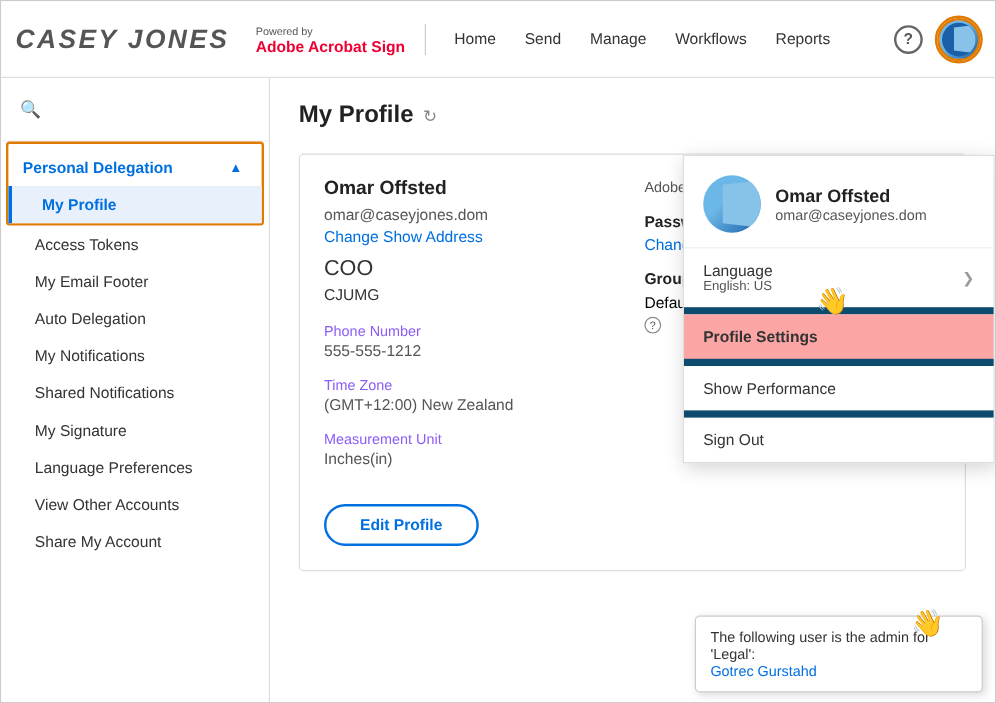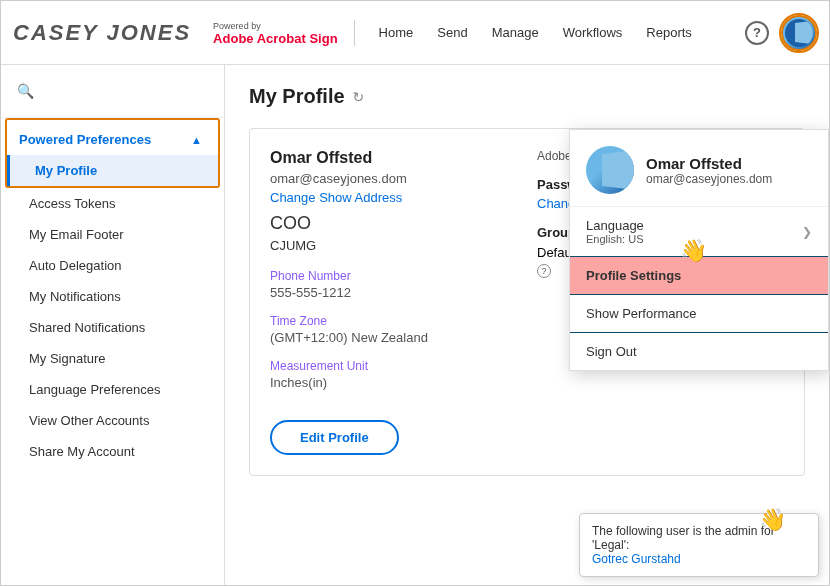--- a/index.html
+++ b/index.html
@@ -334,21 +334,21 @@
       color: #555;
     }
     .dropdown-menu-item {
       padding: 11px 16px;
       font-size: 13px;
       color: #333;
       cursor: pointer;
       display: flex;
       align-items: center;
       justify-content: space-between;
-      border-bottom: 1px solid #0c4a6e;
+      border-bottom: 6px solid #0c4a6e;
     }
     .dropdown-menu-item.highlighted {
       background: #fca5a5;
       font-weight: bold;
     }
     .dropdown-menu-item .sub-label {
       font-size: 11px;
       color: #555;
       display: block;
     }
@@ -405,21 +405,21 @@
 
 <div class="main-layout" style="position:relative;">
 
   <div class="sidebar">
     <div class="search-box">
       <span class="search-icon">🔍</span>
     </div>
 
     <div class="sidebar-highlight-box">
       <div class="sidebar-section-header">
-        <span class="personal-prefs-label">Powered Preferences</span>
+        <span class="personal-prefs-label">Personal Delegation</span>
         <span class="chevron-up">▲</span>
       </div>
       <div class="sidebar-item active">My Profile</div>
     </div>
 
     <div class="sidebar-item">Access Tokens</div>
     <div class="sidebar-item">My Email Footer</div>
     <div class="sidebar-item">Auto Delegation</div>
     <div class="sidebar-item">My Notifications</div>
     <div class="sidebar-item">Shared Notifications</div>

